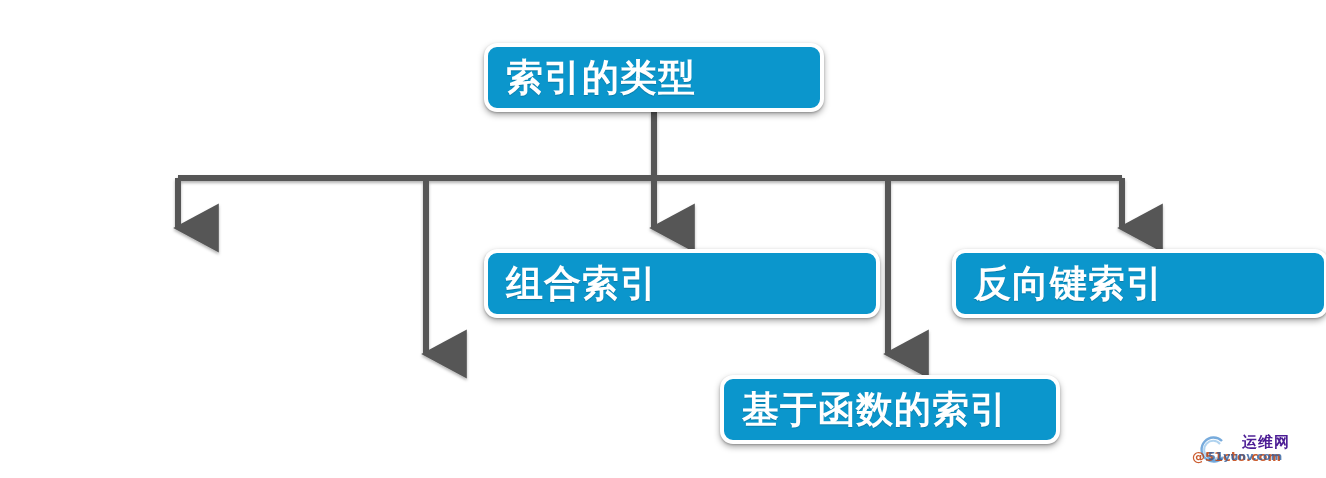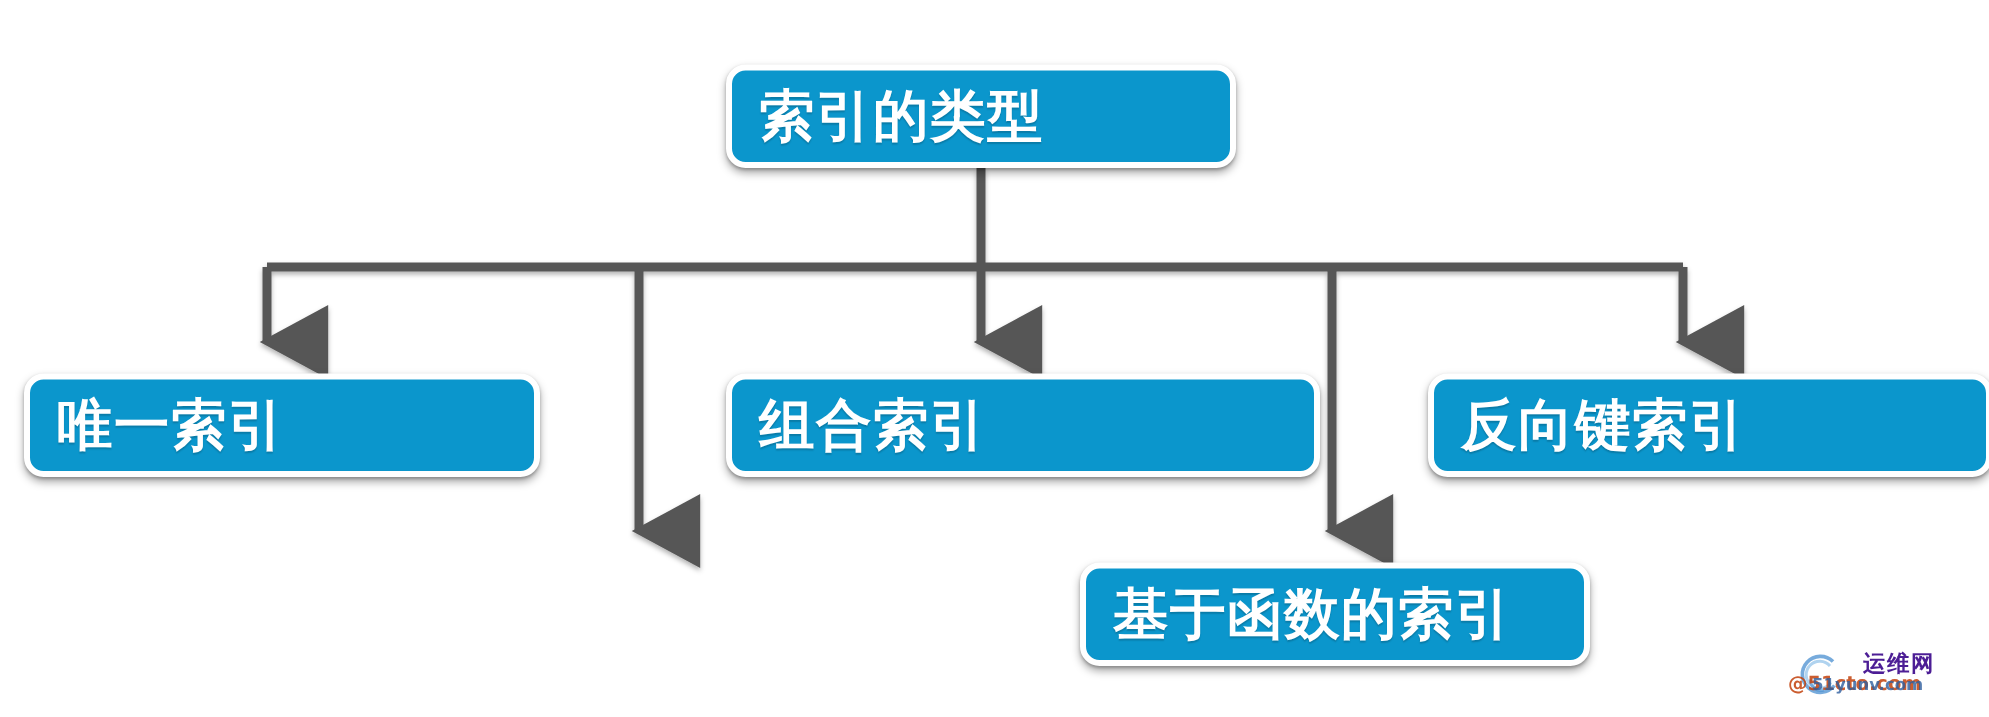--- a/index.html
+++ b/index.html
@@ -131,23 +131,20 @@
       <path d="M 888 178 L 888 354" marker-end="url(#arrowhead)"></path>
 
       <path d="M 1122 178 L 1122 228" marker-end="url(#arrowhead)"></path>
     </g>
   </svg>
 
   <div class="node" style="left:484px; top:43px; width:340px; height:69px;">
     <span class="node-label">索引的类型</span>
   </div>
 
-  <div class="node" style="left:16px; top:249px; width:344px; height:69px;">
-    <span class="node-label">唯一索引</span>
-  </div>
 
   <div class="node" style="left:484px; top:249px; width:396px; height:69px;">
     <span class="node-label">组合索引</span>
   </div>
 
   <div class="node" style="left:952px; top:249px; width:376px; height:69px;">
     <span class="node-label">反向键索引</span>
   </div>
 
 

